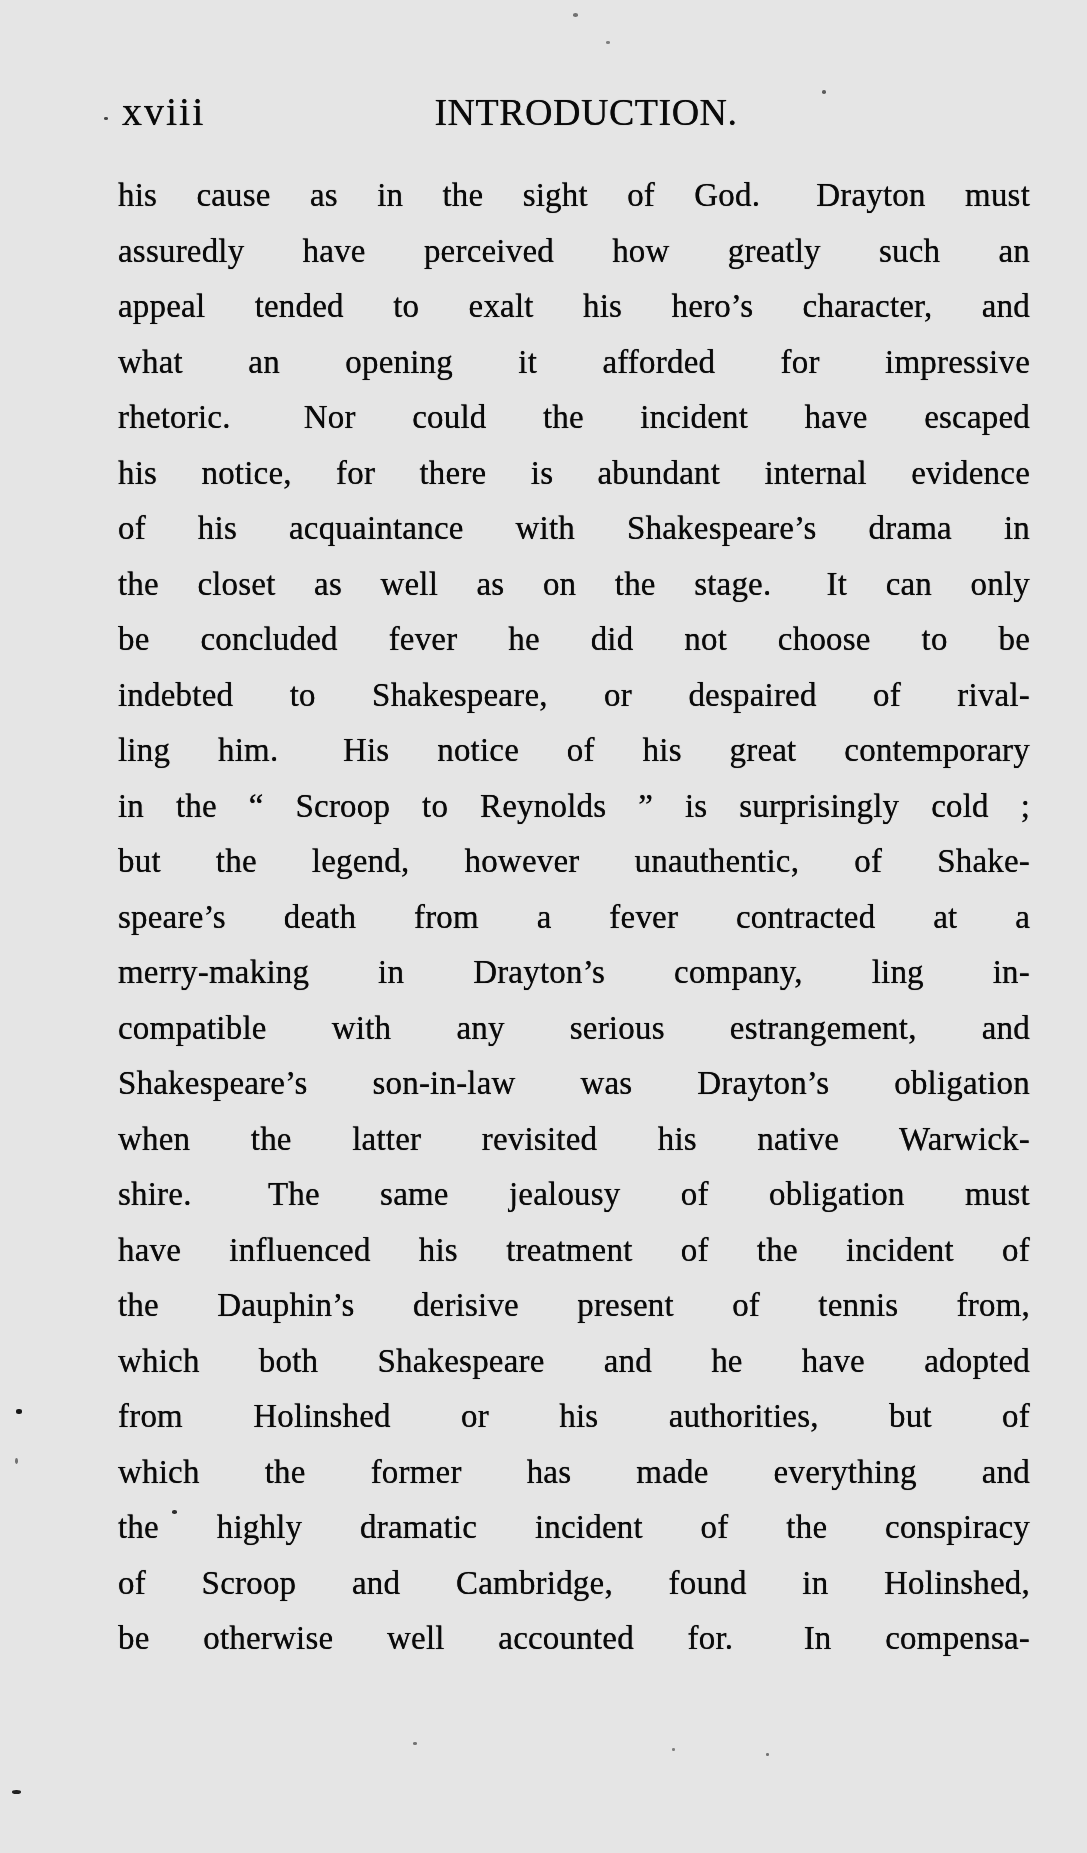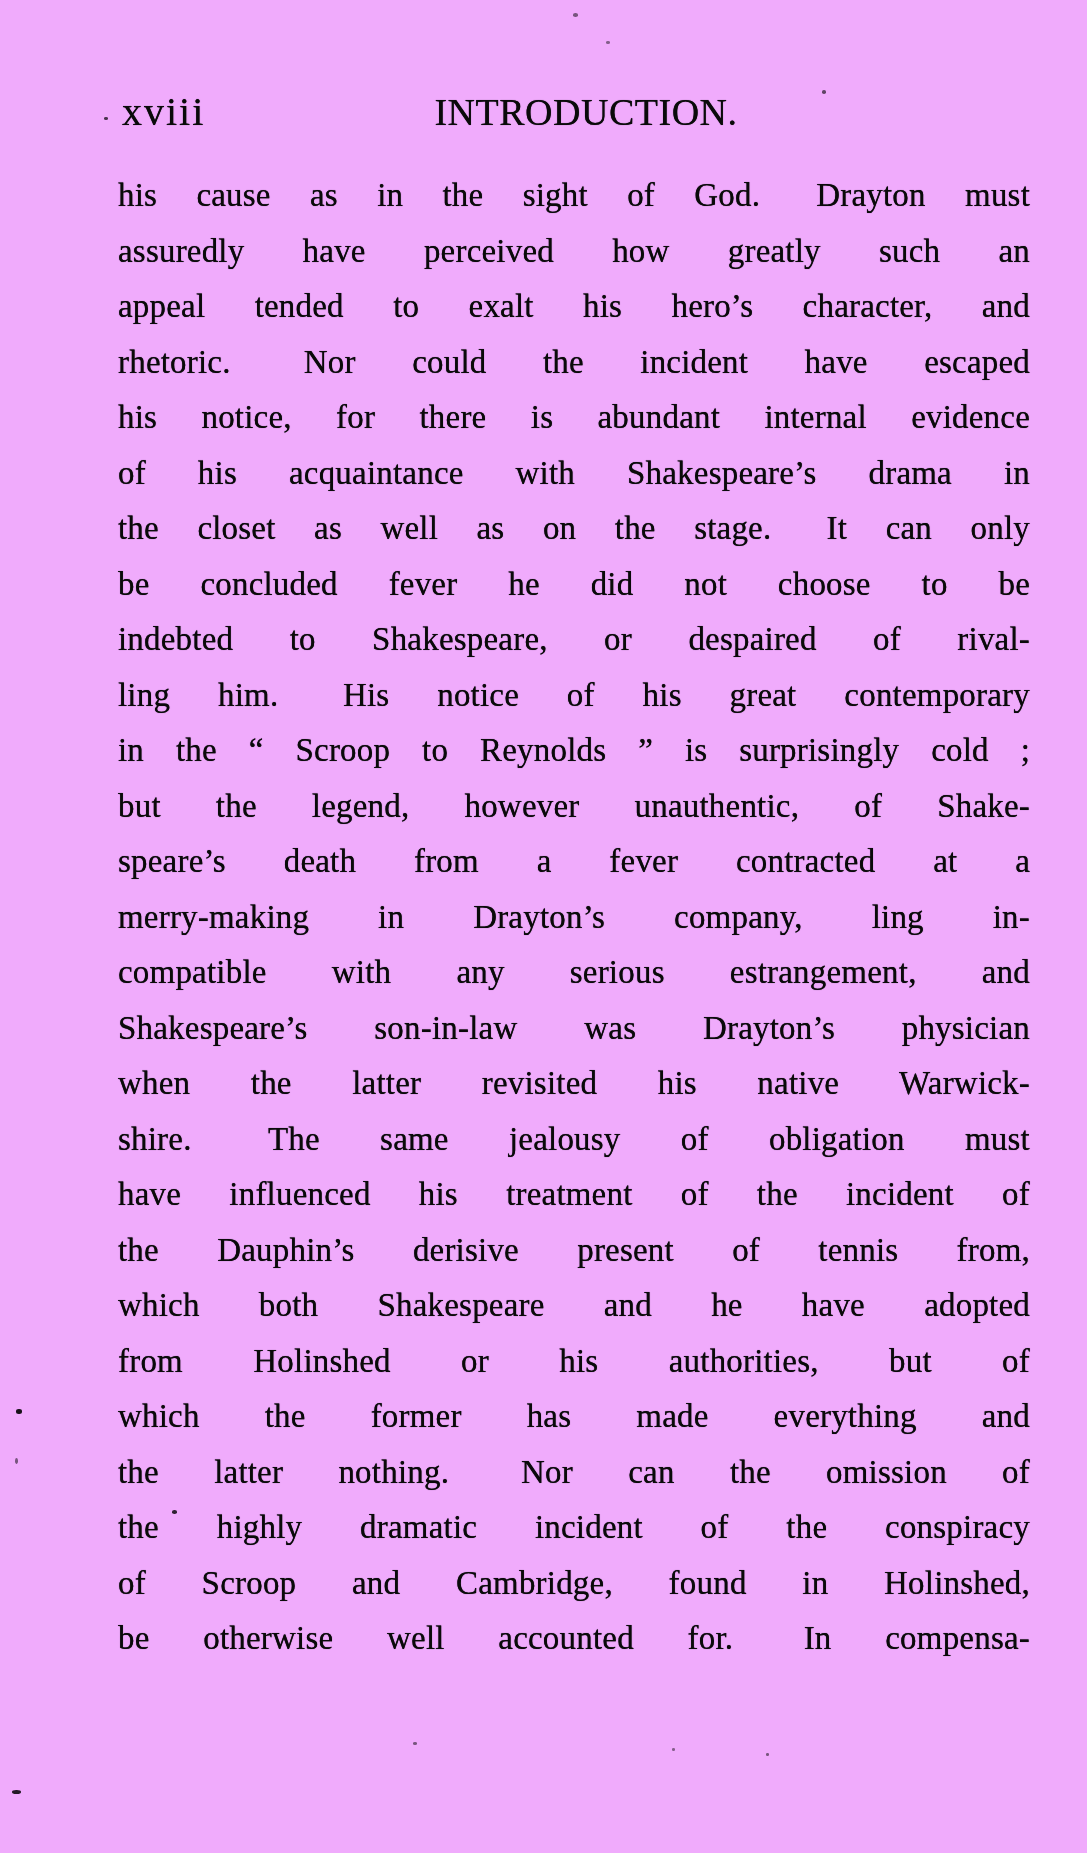--- a/index.html
+++ b/index.html
@@ -63,52 +63,52 @@
   }
   .speck {
     position: absolute;
     background: #000;
     border-radius: 45%;
   }
 </style>
 </head>
 <body>
 
-<div class="page" style="background: #f0abfc; color: rgb(10, 10, 10);">
+<div class="page" style="background: #e5e5e5; color: rgb(10, 10, 10);">
 
   <div class="header">
     <span class="pageno">xviii</span>
     <span class="title">INTRODUCTION.</span>
   </div>
 
   <div class="body-text">
       <div class="line">his cause as in the sight of God.  Drayton must</div>
       <div class="line">assuredly have perceived how greatly such an</div>
       <div class="line">appeal tended to exalt his hero’s character, and</div>
+      <div class="line">what an opening it afforded for impressive</div>
       <div class="line">rhetoric.  Nor could the incident have escaped</div>
       <div class="line">his notice, for there is abundant internal evidence</div>
       <div class="line">of his acquaintance with Shakespeare’s drama in</div>
       <div class="line">the closet as well as on the stage.  It can only</div>
       <div class="line">be concluded fever he did not choose to be</div>
       <div class="line">indebted to Shakespeare, or despaired of rival-</div>
       <div class="line">ling him.  His notice of his great contemporary</div>
       <div class="line">in the “ Scroop to Reynolds ” is surprisingly cold ;</div>
       <div class="line">but the legend, however unauthentic, of Shake-</div>
       <div class="line">speare’s death from a fever contracted at a</div>
       <div class="line">merry-making in Drayton’s company, ling in-</div>
       <div class="line">compatible with any serious estrangement, and</div>
-      <div class="line">Shakespeare’s son-in-law was Drayton’s physician</div>
+      <div class="line">Shakespeare’s son-in-law was Drayton’s obligation</div>
       <div class="line">when the latter revisited his native Warwick-</div>
       <div class="line">shire.  The same jealousy of obligation must</div>
       <div class="line">have influenced his treatment of the incident of</div>
       <div class="line">the Dauphin’s derisive present of tennis from,</div>
       <div class="line">which both Shakespeare and he have adopted</div>
       <div class="line">from Holinshed or his authorities, but of</div>
       <div class="line">which the former has made everything and</div>
-      <div class="line">the latter nothing.  Nor can the omission of</div>
       <div class="line">the highly dramatic incident of the conspiracy</div>
       <div class="line">of Scroop and Cambridge, found in Holinshed,</div>
       <div class="line">be otherwise well accounted for.  In compensa-</div>
     </div>
 
 <div class="speck" style="left: 573px; top: 13px; width: 5px; height: 4px; opacity: 0.5;"></div>
     <div class="speck" style="left: 606px; top: 41px; width: 4px; height: 3px; opacity: 0.45;"></div>
     <div class="speck" style="left: 822px; top: 90px; width: 4px; height: 4px; opacity: 0.6;"></div>
     <div class="speck" style="left: 104px; top: 117px; width: 4px; height: 3px; opacity: 0.7;"></div>
     <div class="speck" style="left: 16px; top: 1409px; width: 6px; height: 5px; opacity: 0.9;"></div>

